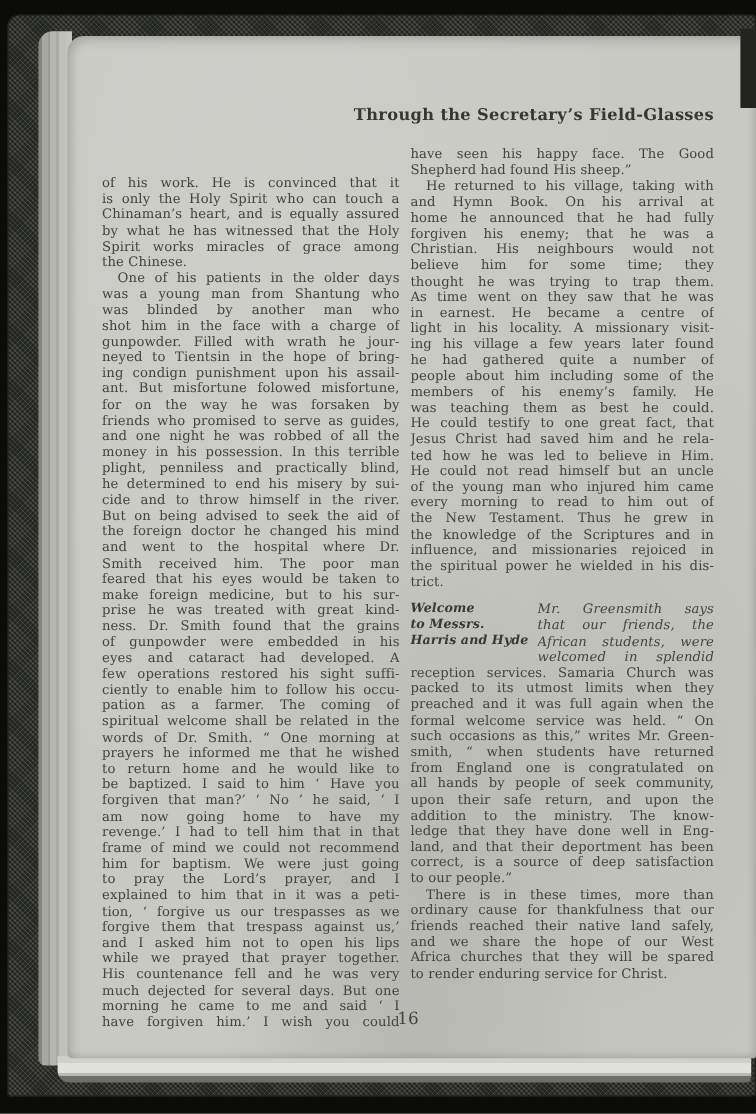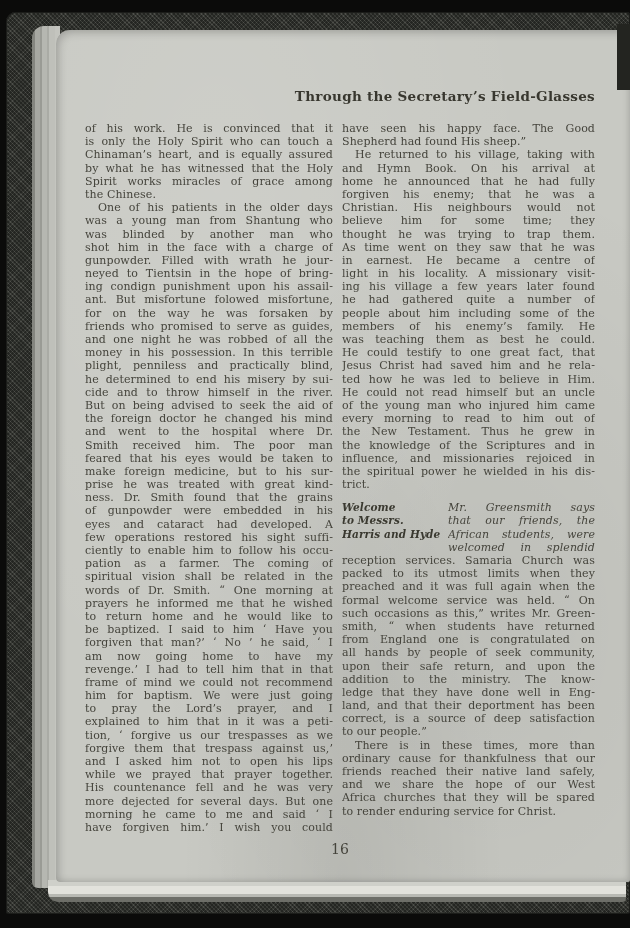--- a/index.html
+++ b/index.html
@@ -53,21 +53,21 @@
     background:#232420;
   }
 
   .page-header {
     position:absolute; left:85px; top:88px; width:510px;
     text-align:right; font-weight:bold; font-size:13.5px; color:#38372f;
     letter-spacing:0.3px;
   }
 
   .col { position:absolute; top:122px; }
-  .col-left  { left:85px;  width:248px; }
+  .col-left  { left:85px;  width:248px;margin-top:24px; }
   .col-right { left:342px; width:253px; }
 
   .tl {
     font-size:11px; line-height:13.2px; height:13.2px;
     color:#45443c; letter-spacing:0.1px;
     overflow:hidden; white-space:nowrap;
   }
   .tl.j { text-align:justify; text-align-last:justify; white-space:normal; }
   .tl.in { text-indent:13px; }
 
@@ -121,38 +121,38 @@
       <div class="tl j">Smith received him.  The poor man</div>
       <div class="tl j">feared that his eyes would be taken to</div>
       <div class="tl j">make foreign medicine, but to his sur-</div>
       <div class="tl j">prise he was treated with great kind-</div>
       <div class="tl j">ness.  Dr. Smith found that the grains</div>
       <div class="tl j">of gunpowder were embedded in his</div>
       <div class="tl j">eyes and cataract had developed.  A</div>
       <div class="tl j">few operations restored his sight suffi-</div>
       <div class="tl j">ciently to enable him to follow his occu-</div>
       <div class="tl j">pation as a farmer.  The coming of</div>
-      <div class="tl j">spiritual vision shall be related in the</div>
+      <div class="tl j">spiritual welcome shall be related in the</div>
       <div class="tl j">words of Dr. Smith.  “ One morning at</div>
       <div class="tl j">prayers he informed me that he wished</div>
       <div class="tl j">to return home and he would like to</div>
       <div class="tl j">be baptized.  I said to him ‘ Have you</div>
       <div class="tl j">forgiven that man?’  ‘ No ’ he said, ‘ I</div>
       <div class="tl j">am now going home to have my</div>
       <div class="tl j">revenge.’  I had to tell him that in that</div>
       <div class="tl j">frame of mind we could not recommend</div>
       <div class="tl j">him for baptism.  We were just going</div>
       <div class="tl j">to pray the Lord’s prayer, and I</div>
       <div class="tl j">explained to him that in it was a peti-</div>
       <div class="tl j">tion, ‘ forgive us our trespasses as we</div>
       <div class="tl j">forgive them that trespass against us,’</div>
       <div class="tl j">and I asked him not to open his lips</div>
       <div class="tl j">while we prayed that prayer together.</div>
       <div class="tl j">His countenance fell and he was very</div>
-      <div class="tl j">more dejected for several days. But one</div>
+      <div class="tl j">much dejected for several days. But one</div>
       <div class="tl j">morning he came to me and said ‘ I</div>
       <div class="tl j">have forgiven him.’  I wish you could</div>
     </div>
 
   <div class="col col-right" id="right-col">
       <div class="tl j">have seen his happy face.  The Good</div>
       <div class="tl">Shepherd had found His sheep.”</div>
       <div class="tl j in">He returned to his village, taking with</div>
       <div class="tl j">and Hymn Book.  On his arrival at</div>
       <div class="tl j">home he announced that he had fully</div>

